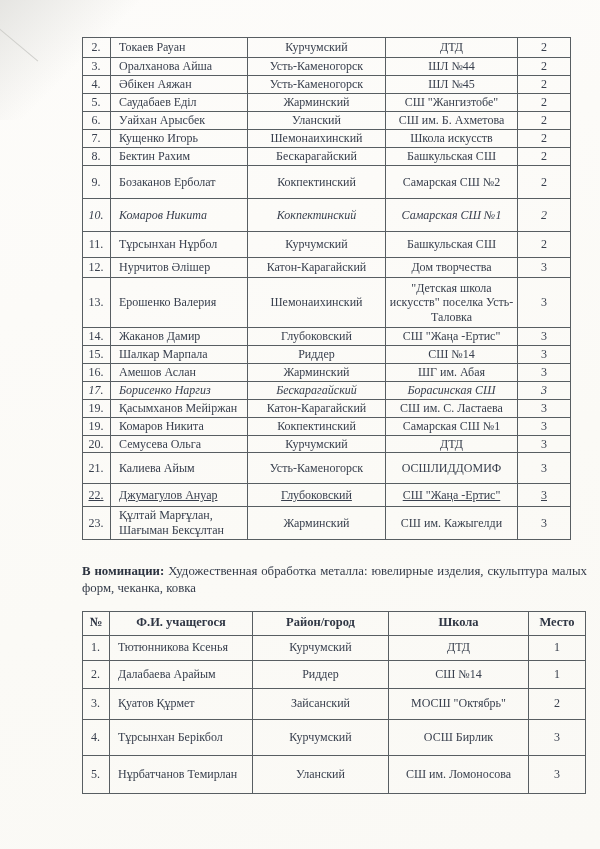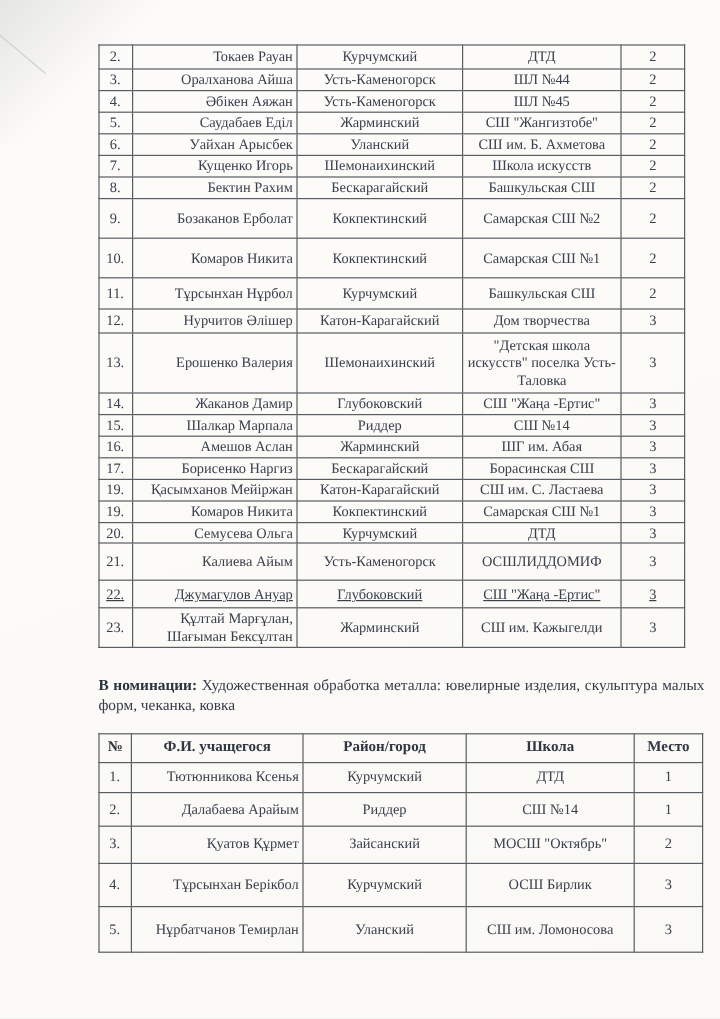--- a/index.html
+++ b/index.html
@@ -27,21 +27,21 @@
   td, th {
     border:1px solid #585e62;
     font-size:12px;
     line-height:1.22;
     text-align:center;
     vertical-align:middle;
     padding:1px 3px;
     overflow:hidden;
   }
   th { font-size:12.5px; font-weight:bold; color:#2f3644; }
-  .c-name { text-align:right; padding-left:8px; }
+  .c-name { text-align:left; padding-left:8px; }
   .c-num  { padding-left:2px; }
 
   #table1 { width:488px; }
   #table2 { width:503px; margin-top:13px; }
 
   
   #table1 tr:nth-child(2) td  { border-top-color:#4f7d78; }
   #table1 tr:nth-child(8) td  { border-top-color:#9a7150; }
   #table1 tr:nth-child(9) td  { border-top-color:#a87e60; }
   #table1 tr:nth-child(10) td { border-top-color:#5c828c; }
@@ -124,21 +124,21 @@
             <td class="c-school">Башкульская СШ</td>
             <td class="c-place">2</td>
           </tr>
           <tr style="height: 33px;">
             <td class="c-num">9.</td>
             <td class="c-name">Бозаканов Ерболат</td>
             <td class="c-district">Кокпектинский</td>
             <td class="c-school">Самарская СШ №2</td>
             <td class="c-place">2</td>
           </tr>
-          <tr style="height: 33px;">
+          <tr style="height: 33px; font-style: italic;">
             <td class="c-num">10.</td>
             <td class="c-name">Комаров Никита</td>
             <td class="c-district">Кокпектинский</td>
             <td class="c-school">Самарская СШ №1</td>
             <td class="c-place">2</td>
           </tr>
           <tr style="height: 26px;">
             <td class="c-num">11.</td>
             <td class="c-name">Тұрсынхан Нұрбол</td>
             <td class="c-district">Курчумский</td>
@@ -173,21 +173,21 @@
             <td class="c-school">СШ №14</td>
             <td class="c-place">3</td>
           </tr>
           <tr style="height: 18px;">
             <td class="c-num">16.</td>
             <td class="c-name">Амешов Аслан</td>
             <td class="c-district">Жарминский</td>
             <td class="c-school">ШГ им. Абая</td>
             <td class="c-place">3</td>
           </tr>
-          <tr style="height: 18px;">
+          <tr style="height: 18px; font-style: italic;">
             <td class="c-num">17.</td>
             <td class="c-name">Борисенко Наргиз</td>
             <td class="c-district">Бескарагайский</td>
             <td class="c-school">Борасинская СШ</td>
             <td class="c-place">3</td>
           </tr>
           <tr style="height: 18px;">
             <td class="c-num">19.</td>
             <td class="c-name">Қасымханов Мейіржан</td>
             <td class="c-district">Катон-Карагайский</td>

